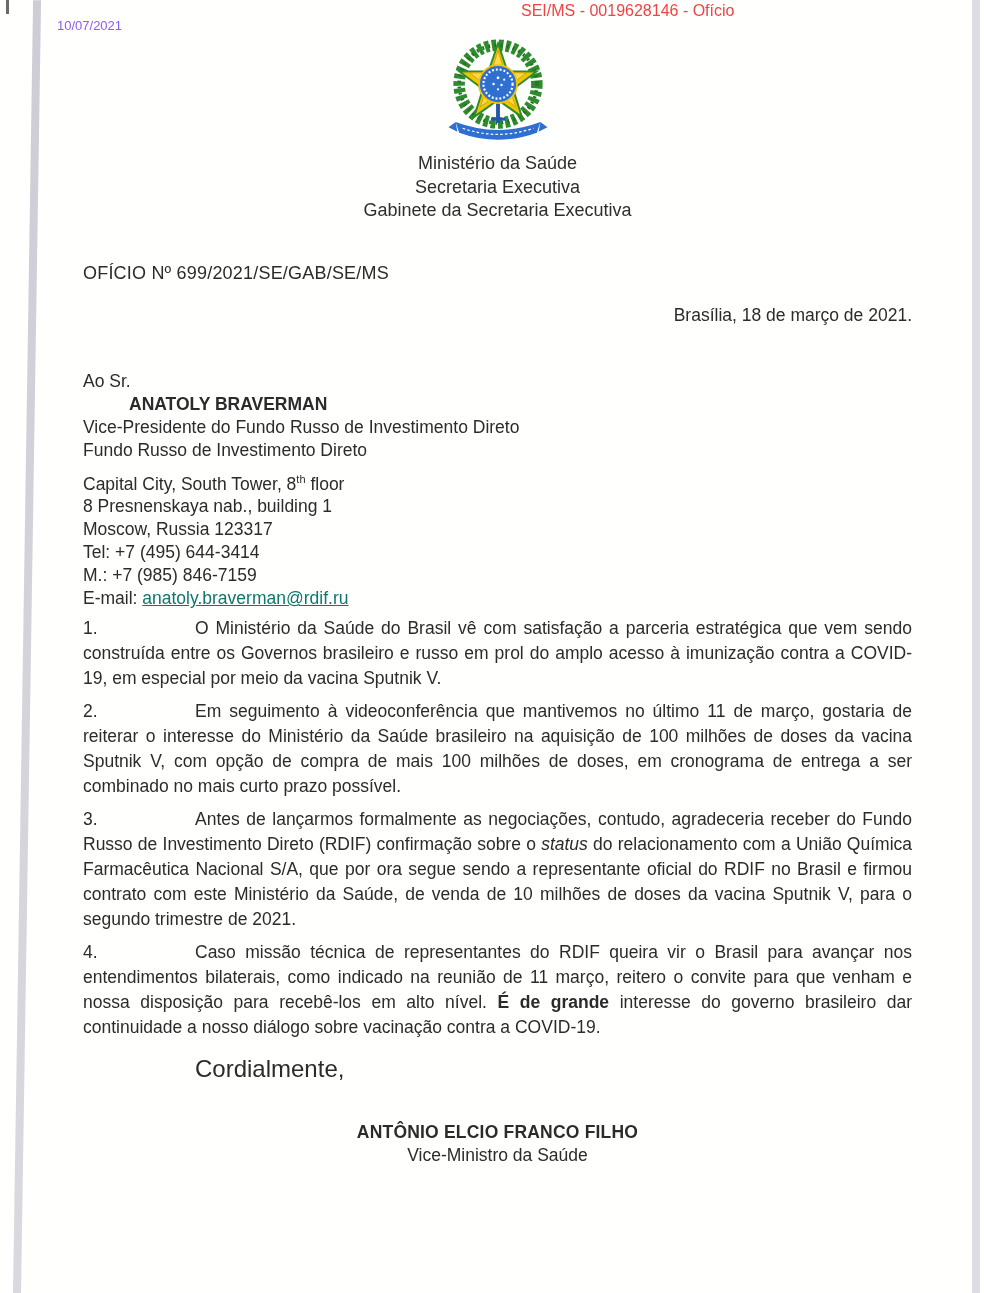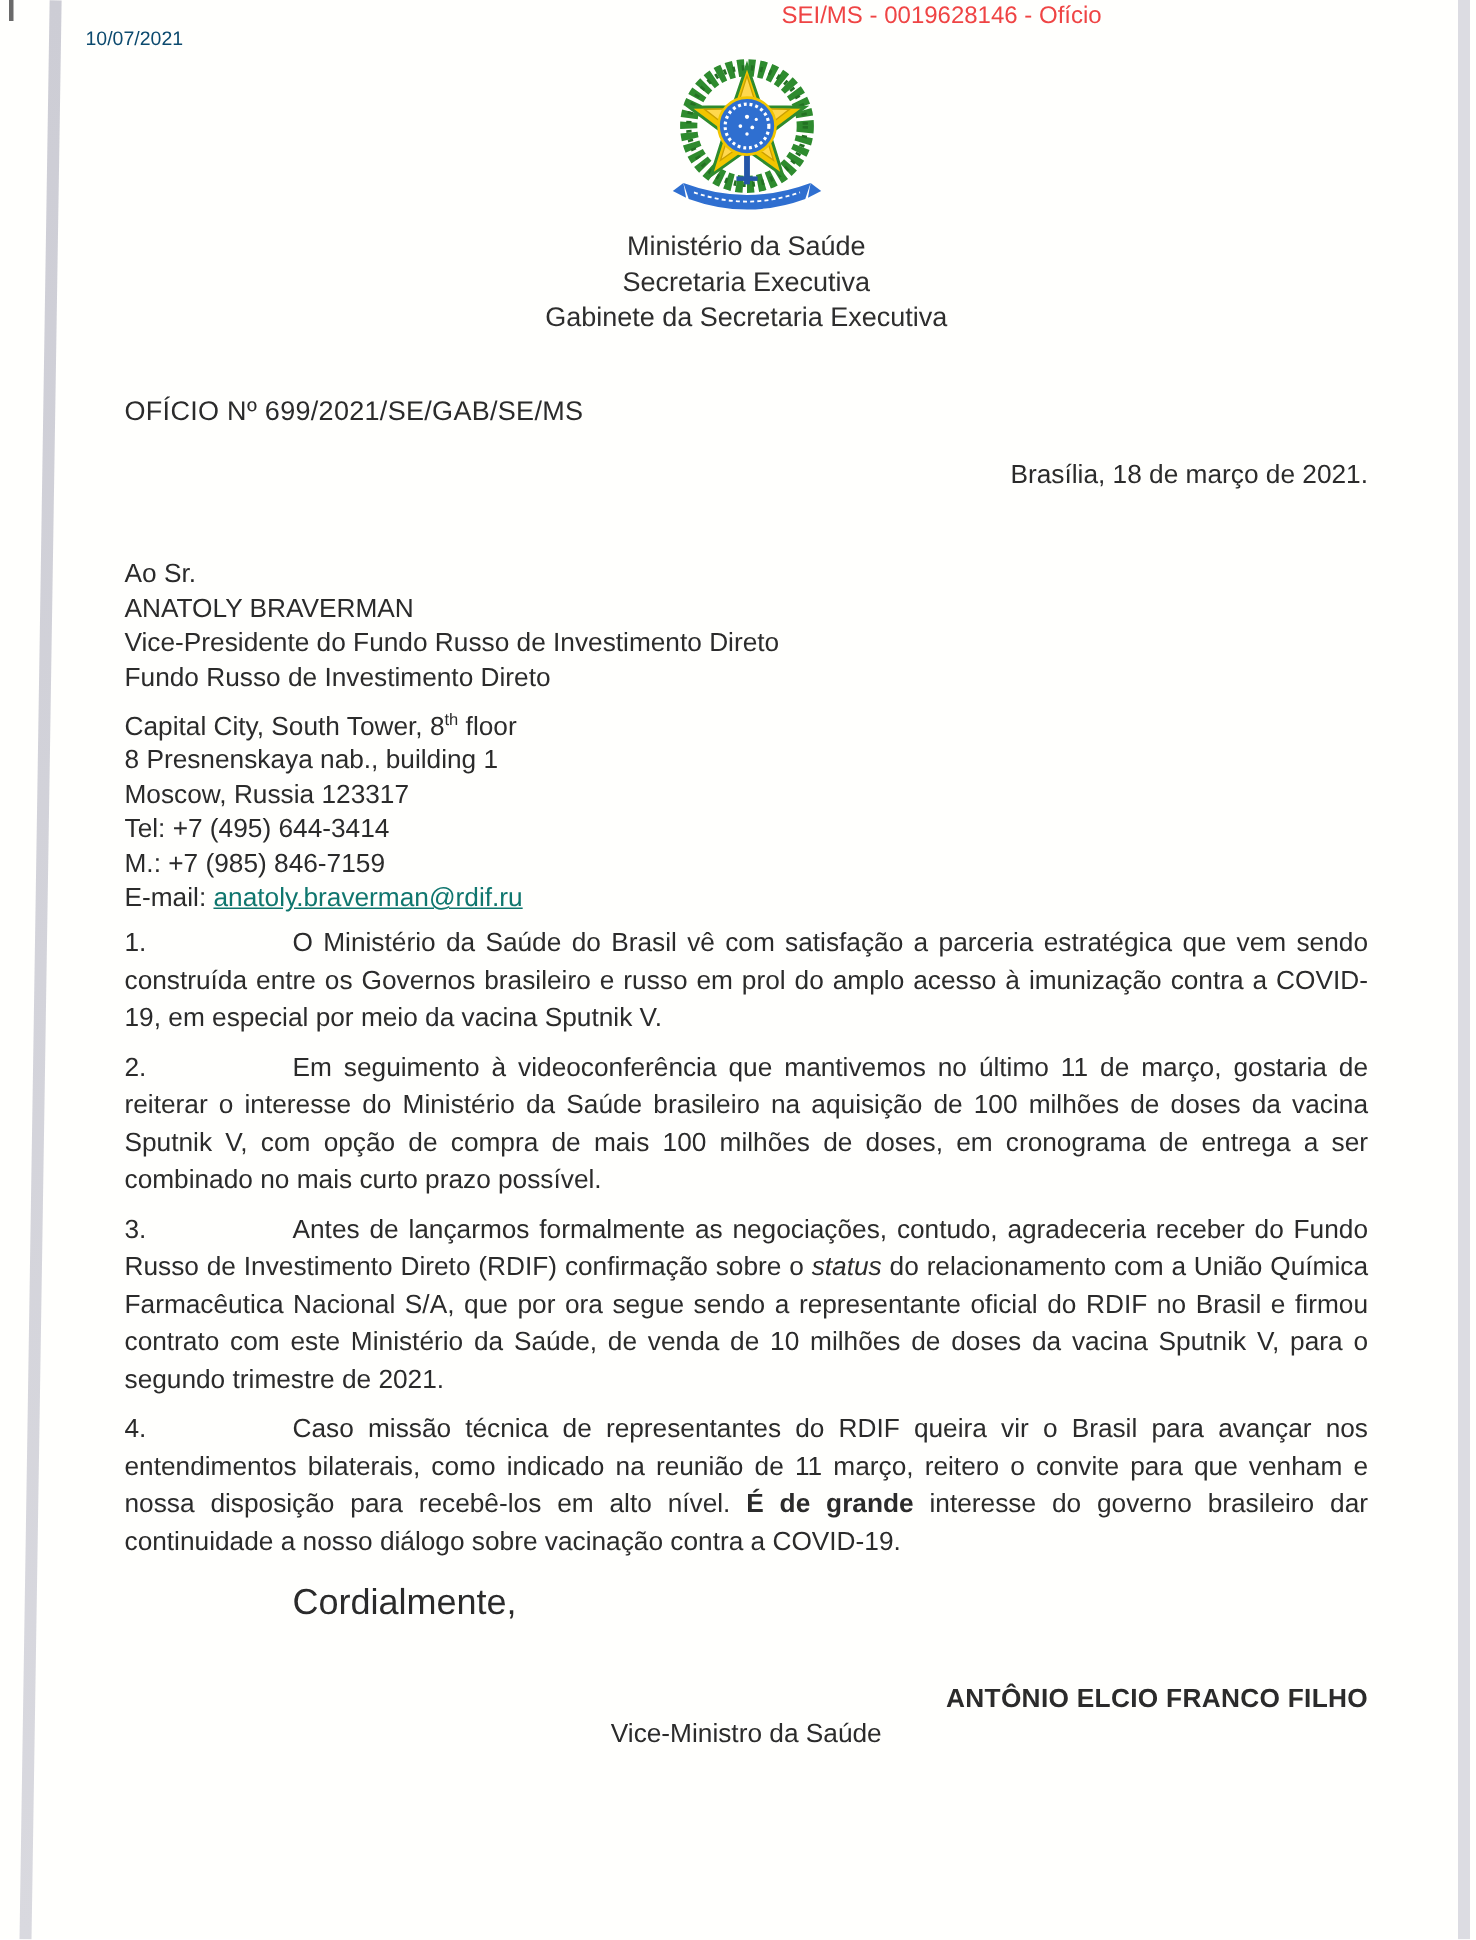--- a/index.html
+++ b/index.html
@@ -14,51 +14,51 @@
   }
   
   .corner-tick { position:absolute; left:6px; top:0; width:3px; height:14px; background:#6a6a6a; }
   .edge-left {
     position:absolute; left:13px; top:0; width:8px; height:1293px;
     background: linear-gradient(#cdcdd5, #d9d9df);
     transform: rotate(0.89deg); transform-origin: bottom left;
   }
   .edge-right { position:absolute; right:4px; top:0; width:8px; height:100%; background:#dcdce2; }
 
-  .hdr-date { position:absolute; top:18px; left:57px; font-size:13px; color:#0c4a6e; }
+  .hdr-date { position:absolute; top:18px; left:57px; font-size:13px; color:#8b5cf6; }
   .hdr-ref  { position:absolute; top:2px; left:521px; font-size:16px; color:#ef4444; }
 
   .content { padding: 0 72px 0 83px; }
 
   .letterhead { padding-top:38px; text-align:center; }
   .emblem { display:inline-block; width:106px; height:108px; }
   .org-lines { margin-top:2px; font-size:18px; line-height:23.5px; color:#2e2e2e; }
 
   .refline { margin-top:40px; font-size:18px; letter-spacing:0.2px; }
   .dateline { margin-top:21px; text-align:right; font-size:17.5px; }
 
   .recipient { margin-top:44px; font-size:17.5px; line-height:23px; }
-  .recipient .bold { font-weight:normal; }
+  .recipient .bold { font-weight:bold;margin-left:46px; }
   .recipient .addr1 { margin-top:6px; }
   sup { font-size:11px; }
   a.email { color:#0f766e; text-decoration:underline; cursor:pointer; }
 
   .salutation { margin-top:100px; margin-left:112px; font-size:17.5px; line-height:25px; }
 
   .body-block { font-size:17.5px; }
   .para {
     margin:8px 0 0 0; text-align:justify; line-height:25px;
   }
   .para:first-of-type { margin-top:6px; }
   .para-num { display:inline-block; width:112px; }
 
   .closing { margin-top:16px; margin-left:112px; font-size:24px; line-height:25px; }
 
   .signature { margin-top:40px; text-align:center; font-size:17.5px; line-height:23px; }
-  .signature .name { font-weight:bold; letter-spacing:0.2px;text-align:right; }
+  .signature .name { font-weight:bold; letter-spacing:0.2px; }
 </style>
 </head>
 <body>
 
 <div class="page">
 
   <div class="corner-tick"></div>
   <div class="edge-left"></div>
   <div class="edge-right"></div>
 

